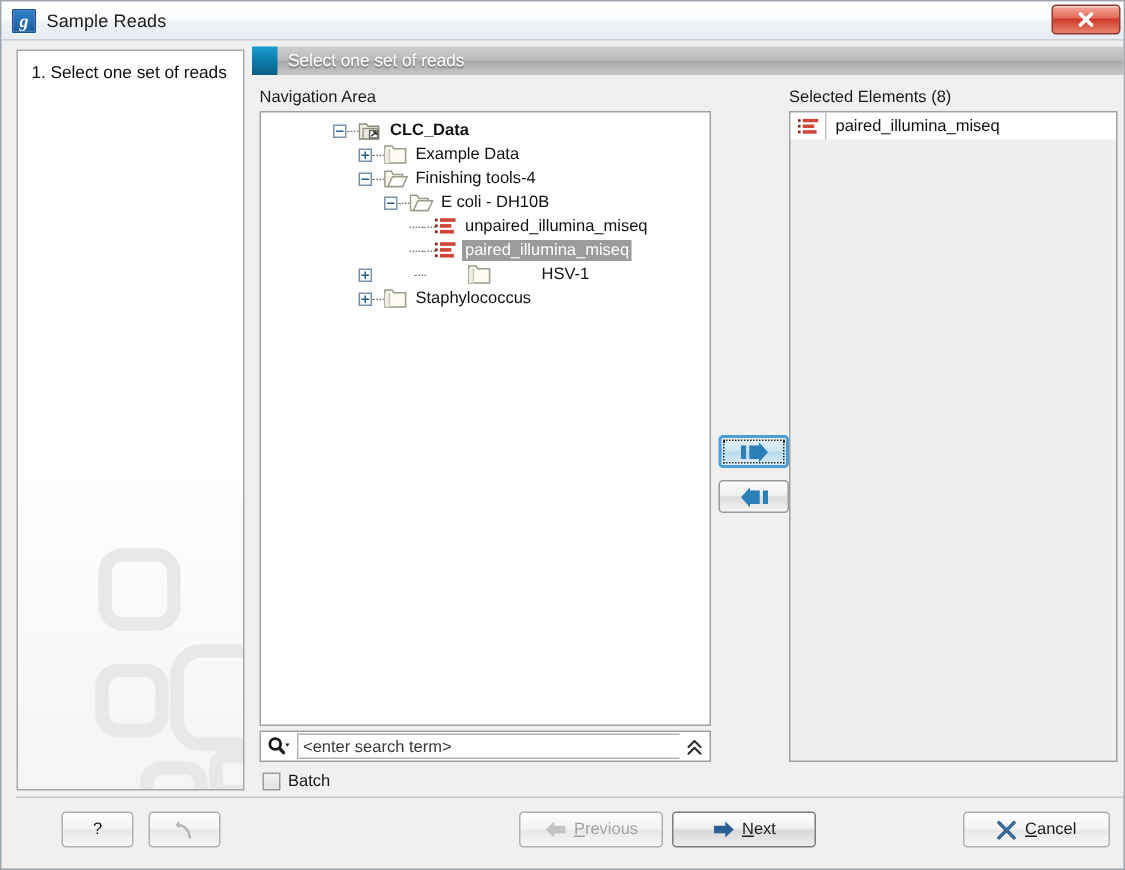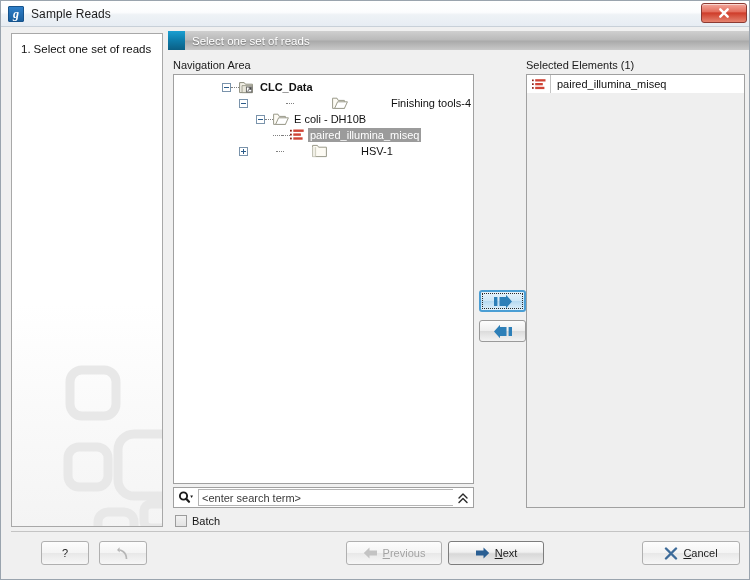--- a/index.html
+++ b/index.html
@@ -333,38 +333,50 @@
     <div class="content">
 
       <div class="banner">
         <div class="banner-swatch"></div>
         <div class="banner-text">Select one set of reads</div>
       </div>
 
       <div class="panes">
 
         <div class="pane-label" id="nav-label">Navigation Area</div>
-        <div class="pane-label" id="sel-label">Selected Elements (1)</div>
+        <div class="pane-label" id="sel-label">Selected Elements (8)</div>
 
         <div class="tree-box">
           <div class="tree" id="tree-root">
               <div class="trow root" style="padding-left: 0px;">
                 <div class="exp"></div>
                 <div class="dashes"></div>
                 <span class="ficon">
                   <svg width="16" height="14" viewBox="0 0 16 14">
                     <path d="M0.6 2.6 L0.6 12.6 L13.4 12.6 L13.4 4.2 L6.4 4.2 L5.2 2.6 Z" fill="#f2f0e6" stroke="#8d8d7d" stroke-width="1"></path>
                     <path d="M3.0 5.6 L3.0 12.6 L13.4 12.6 L13.4 5.6 Z" fill="#e8e6da" stroke="#8d8d7d" stroke-width="0.8"></path>
                     <rect x="7.4" y="7.0" width="5.4" height="5.0" fill="#ffffff" stroke="#5e5e5e" stroke-width="0.9"></rect>
                     <path d="M8.6 10.9 L11.8 7.9 M11.8 7.9 L9.6 7.9 M11.8 7.9 L11.8 10.0" stroke="#2f2f2f" stroke-width="0.95" fill="none"></path>
                   </svg>
                 </span>
                 <span class="label">CLC_Data</span>
               </div>
-              <div class="trow" style="padding-left: 17px; justify-content: space-between;">
+              <div class="trow" style="padding-left: 17px;">
+                <div class="exp plus"></div>
+                <div class="dashes"></div>
+                <span class="ficon">
+                  <svg width="16" height="14" viewBox="0 0 16 14">
+                    <path d="M0.6 3.2 L0.6 12.6 L14.4 12.6 L14.4 3.2 L6.6 3.2 L5.4 1.4 L0.6 1.4 Z" fill="#fdfbf4" stroke="#9a9a8a" stroke-width="1"></path>
+                    <path d="M0.6 12.6 L0.6 3.2 L3.4 3.2 L3.4 12.6 Z" fill="#f0efe6" stroke="none"></path>
+                    <rect x="3.2" y="3.2" width="0.9" height="9.4" fill="#c9c8b8"></rect>
+                  </svg>
+                </span>
+                <span class="label">Example Data</span>
+              </div>
+              <div class="trow" style="padding-left: 17px;">
                 <div class="exp"></div>
                 <div class="dashes"></div>
                 <span class="ficon">
                   <svg width="16" height="14" viewBox="0 0 16 14">
                     <path d="M0.6 2.2 L0.6 12.4 L12.4 12.4 L12.4 4.4 L6.2 4.4 L5.0 2.2 Z" fill="#fdfbf4" stroke="#9a9a8a" stroke-width="1"></path>
                     <path d="M2.6 12.4 L5.6 5.8 L15.4 5.8 L12.4 12.4 Z" fill="#ffffff" stroke="#9a9a8a" stroke-width="1"></path>
                   </svg>
                 </span>
                 <span class="label">Finishing tools-4</span>
               </div>
@@ -372,46 +384,73 @@
                 <div class="exp"></div>
                 <div class="dashes"></div>
                 <span class="ficon">
                   <svg width="16" height="14" viewBox="0 0 16 14">
                     <path d="M0.6 2.2 L0.6 12.4 L12.4 12.4 L12.4 4.4 L6.2 4.4 L5.0 2.2 Z" fill="#fdfbf4" stroke="#9a9a8a" stroke-width="1"></path>
                     <path d="M2.6 12.4 L5.6 5.8 L15.4 5.8 L12.4 12.4 Z" fill="#ffffff" stroke="#9a9a8a" stroke-width="1"></path>
                   </svg>
                 </span>
                 <span class="label">E coli - DH10B</span>
               </div>
-              <div class="trow selected" style="padding-left: 51px;">
+              <div class="trow" style="padding-left: 51px;">
                 <div class="dashes" style="width:9px"></div>
                 <div class="dashes"></div>
                 <span class="ricon">
                   <svg width="14" height="12" viewBox="0 0 14 12">
                     <rect x="0" y="0.8" width="1.8" height="1.8" fill="#8c1f14"></rect>
                     <rect x="0" y="4.7" width="1.8" height="1.8" fill="#8c1f14"></rect>
                     <rect x="0" y="8.6" width="1.8" height="1.8" fill="#8c1f14"></rect>
                     <rect x="3.3" y="0.5" width="10.4" height="2.4" fill="#cf4436"></rect>
                     <rect x="3.3" y="4.4" width="7.6" height="2.4" fill="#cf4436"></rect>
                     <rect x="3.3" y="8.3" width="9.3" height="2.4" fill="#cf4436"></rect>
                   </svg>
                 </span>
+                <span class="label">unpaired_illumina_miseq</span>
+              </div>
+              <div class="trow selected" style="padding-left: 51px;">
+                <div class="dashes" style="width:9px"></div>
+                <div class="dashes"></div>
+                <span class="ricon">
+                  <svg width="14" height="12" viewBox="0 0 14 12">
+                    <rect x="0" y="0.8" width="1.8" height="1.8" fill="#8c1f14"></rect>
+                    <rect x="0" y="4.7" width="1.8" height="1.8" fill="#8c1f14"></rect>
+                    <rect x="0" y="8.6" width="1.8" height="1.8" fill="#8c1f14"></rect>
+                    <rect x="3.3" y="0.5" width="10.4" height="2.4" fill="#cf4436"></rect>
+                    <rect x="3.3" y="4.4" width="7.6" height="2.4" fill="#cf4436"></rect>
+                    <rect x="3.3" y="8.3" width="9.3" height="2.4" fill="#cf4436"></rect>
+                  </svg>
+                </span>
                 <span class="label">paired_illumina_miseq</span>
               </div>
               <div class="trow" style="padding-left: 17px; gap: 28px;">
                 <div class="exp plus"></div>
                 <div class="dashes"></div>
                 <span class="ficon">
                   <svg width="16" height="14" viewBox="0 0 16 14">
                     <path d="M0.6 3.2 L0.6 12.6 L14.4 12.6 L14.4 3.2 L6.6 3.2 L5.4 1.4 L0.6 1.4 Z" fill="#fdfbf4" stroke="#9a9a8a" stroke-width="1"></path>
                     <path d="M0.6 12.6 L0.6 3.2 L3.4 3.2 L3.4 12.6 Z" fill="#f0efe6" stroke="none"></path>
                     <rect x="3.2" y="3.2" width="0.9" height="9.4" fill="#c9c8b8"></rect>
                   </svg>
                 </span>
                 <span class="label">HSV-1</span>
+              </div>
+              <div class="trow" style="padding-left: 17px;">
+                <div class="exp plus"></div>
+                <div class="dashes"></div>
+                <span class="ficon">
+                  <svg width="16" height="14" viewBox="0 0 16 14">
+                    <path d="M0.6 3.2 L0.6 12.6 L14.4 12.6 L14.4 3.2 L6.6 3.2 L5.4 1.4 L0.6 1.4 Z" fill="#fdfbf4" stroke="#9a9a8a" stroke-width="1"></path>
+                    <path d="M0.6 12.6 L0.6 3.2 L3.4 3.2 L3.4 12.6 Z" fill="#f0efe6" stroke="none"></path>
+                    <rect x="3.2" y="3.2" width="0.9" height="9.4" fill="#c9c8b8"></rect>
+                  </svg>
+                </span>
+                <span class="label">Staphylococcus</span>
               </div>
             </div>
         </div>
 
         <div class="search-row">
           <div class="mag-wrap">
             <svg width="16" height="13" viewBox="0 0 16 13">
               <circle cx="5.5" cy="5" r="3.6" fill="none" stroke="#1b1b1b" stroke-width="1.9"></circle>
               <path d="M8.2 7.8 L11 10.8" stroke="#1b1b1b" stroke-width="2.2" stroke-linecap="round"></path>
               <path d="M12.2 4.6 L15 4.6 L13.6 6.9 Z" fill="#1b1b1b"></path>

